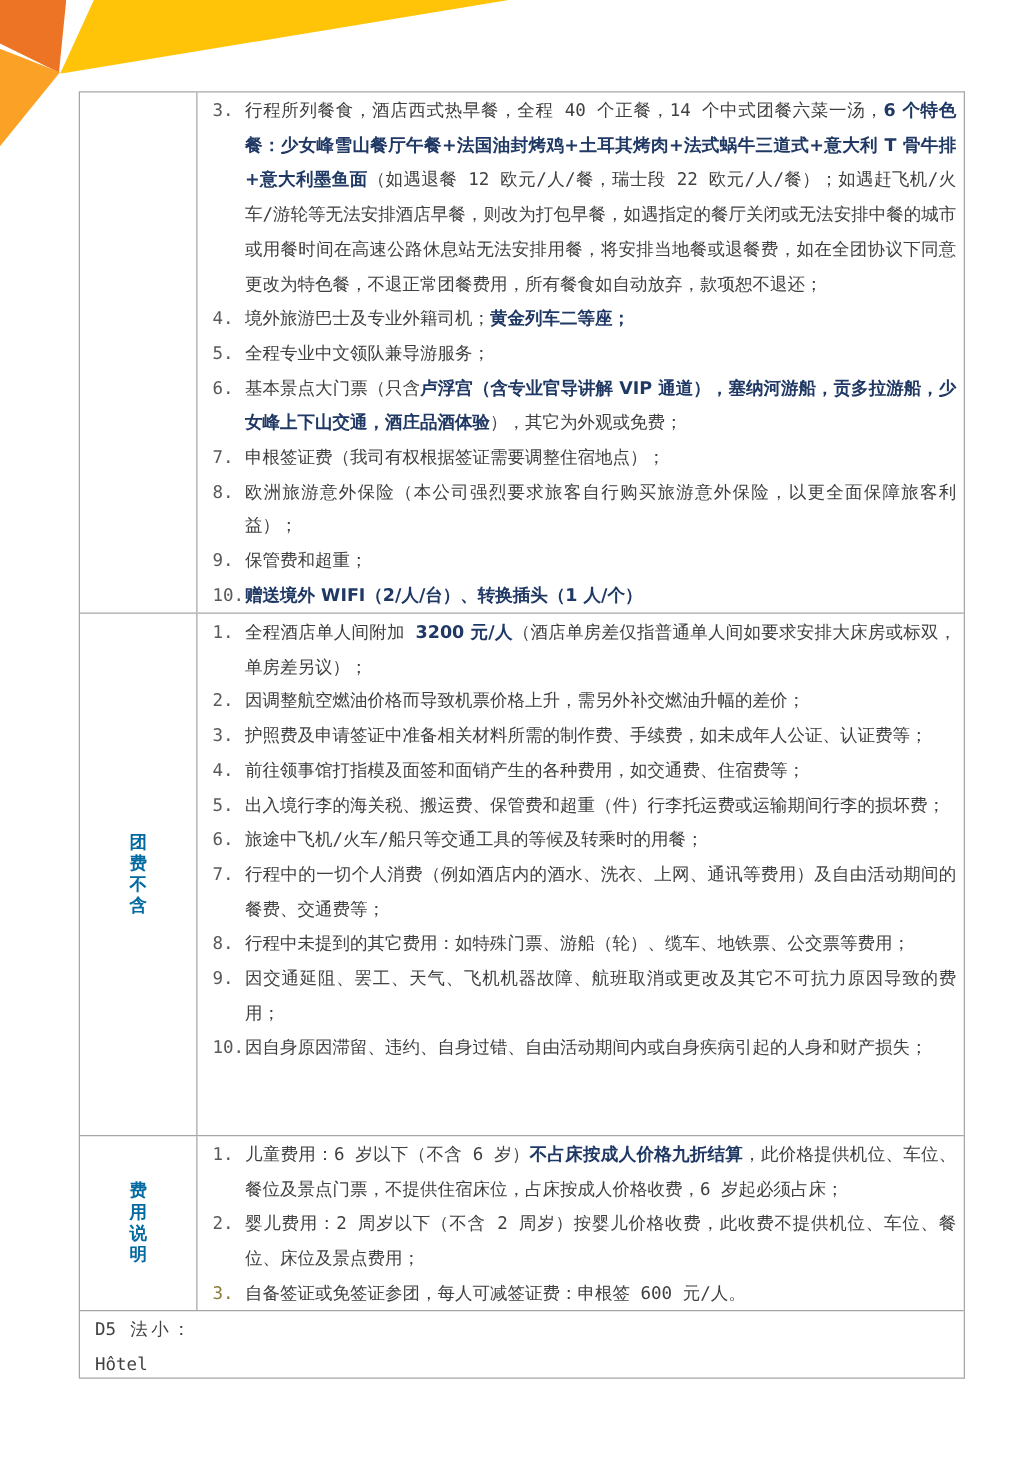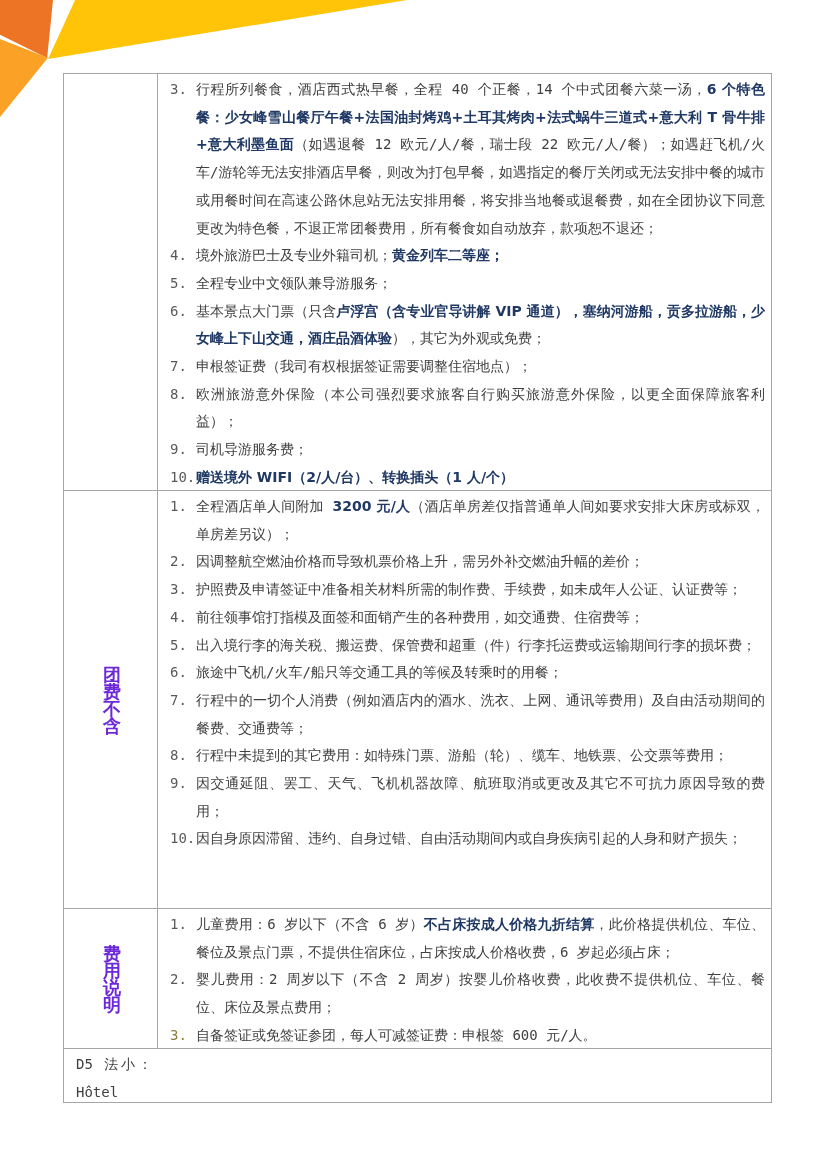--- a/index.html
+++ b/index.html
@@ -21,21 +21,21 @@
     border:1px solid #a6a6a6;background:#fff;box-sizing:border-box;
   }
   .trow{display:grid;grid-template-columns:94px 1fr;box-sizing:border-box;}
   .trow + .trow{border-top:1px solid #a6a6a6;}
   .hdr-cell{
     border-right:1px solid #a6a6a6;display:flex;align-items:center;justify-content:center;
     box-sizing:border-box;overflow:hidden;
   }
   .hdr-label{
     width:15px;text-align:center;word-break:break-all;
-    font-weight:700;color:#6d28d9;font-size:18px;line-height:17px;
+    font-weight:700;color:#0369a1;font-size:14px;line-height:17px;
     font-family:"DejaVu Sans","Liberation Sans",sans-serif;
   }
   .content-cell{
     padding:2px 6px 0 12px;box-sizing:border-box;overflow:hidden;
     line-height:27.7px;
   }
   .item{display:flex;align-items:flex-start;}
   .num{flex:0 0 26px;color:#595959;}
   .num.olive{color:#8B7D3A;}
   .txt{flex:1;text-align:justify;color:#404040;}
@@ -76,21 +76,21 @@
         <div class="item">
           <span class="num">7.</span>
           <div class="txt"><span class="seg">申根签证费（我司有权根据签证需要调整住宿地点）；</span></div>
         </div>
         <div class="item">
           <span class="num">8.</span>
           <div class="txt"><span class="seg">欧洲旅游意外保险（本公司强烈要求旅客自行购买旅游意外保险，以更全面保障旅客利益）；</span></div>
         </div>
         <div class="item">
           <span class="num">9.</span>
-          <div class="txt"><span class="seg">司机导游服务费；</span></div>
+          <div class="txt"><span class="seg">保管费和超重；</span></div>
         </div>
         <div class="item">
           <span class="num">10.</span>
           <div class="txt"><span class="seg bold">赠送境外 WIFI（2/人/台）、转换插头（1 人/个）</span></div>
         </div>
       </div>
     </div>
     <div class="trow" style="height: 418px;">
       <div class="hdr-cell">
         <div class="hdr-label">团费不含</div>

